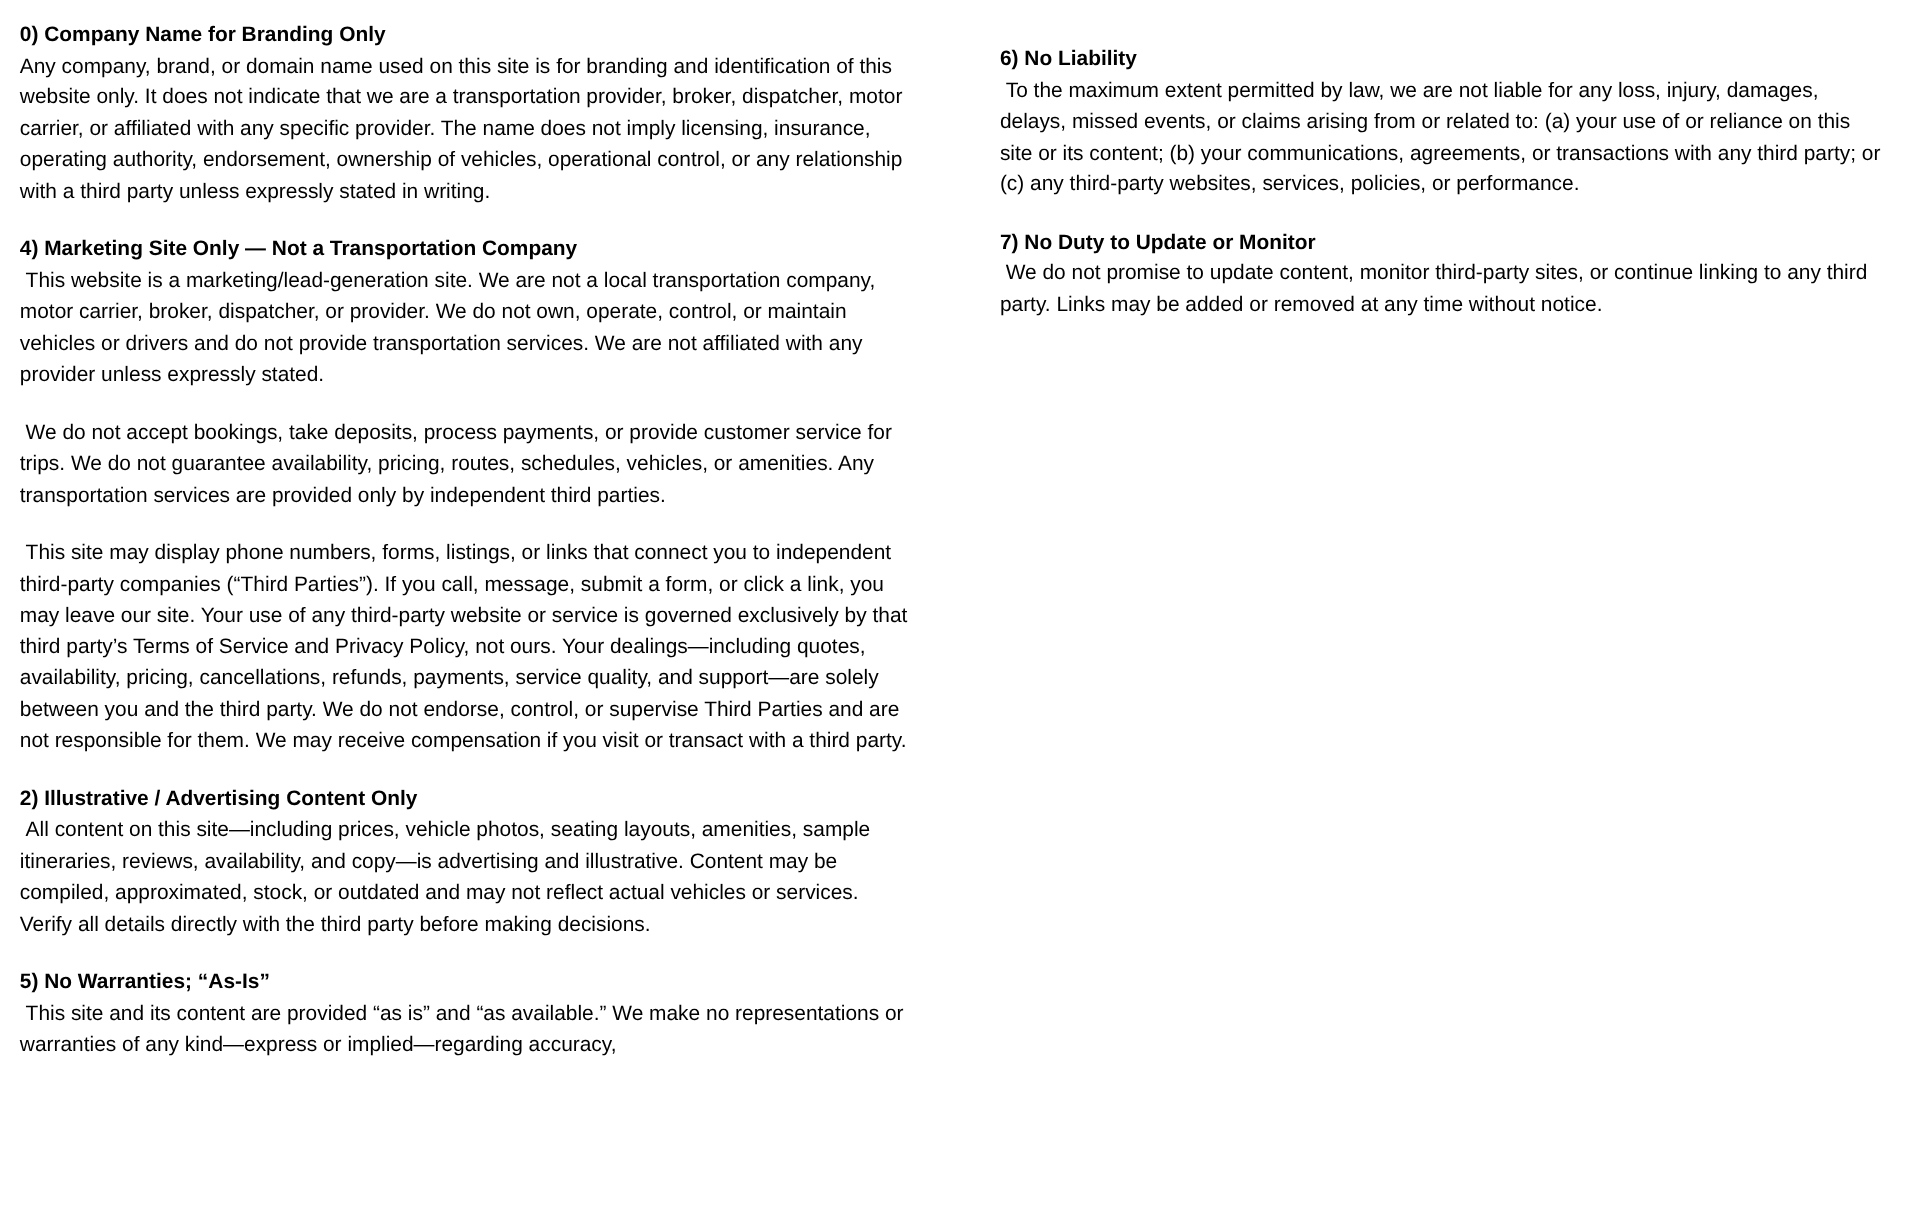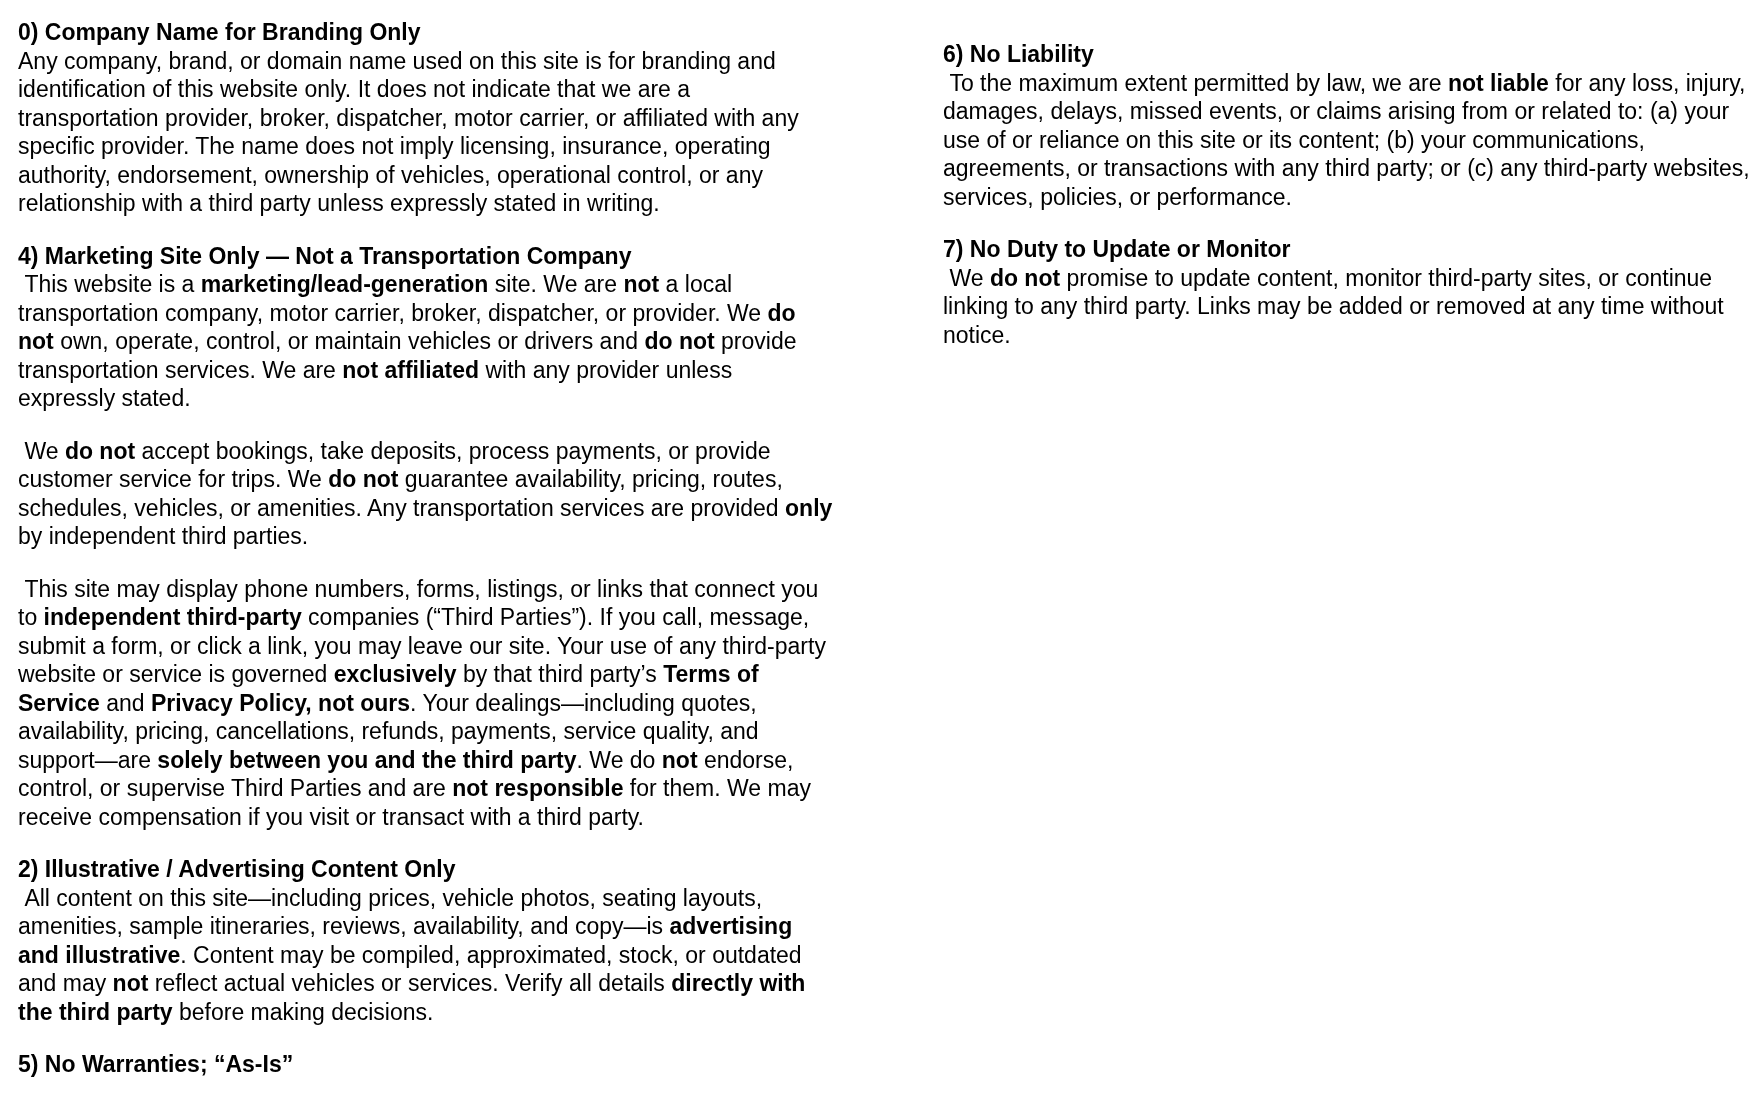--- a/index.html
+++ b/index.html
@@ -10,22 +10,22 @@
     font-family: "Liberation Sans", sans-serif;
   }
   main.page {
     position: relative;
     width: 1752px;
     height: 1113px;
     overflow: hidden;
     box-sizing: border-box;
     padding: 18px 0 0 18px;
     display: flex;
-    gap: 110px;
-    font-size: 23px;
+    gap: 76px;
+    font-size: 19px;
     line-height: 28.5px;
   }
   .col {
     flex: none;
     width: 815px;
   }
   .col-right {
     width: 807px;
     padding-top: 22px;
   }
@@ -33,21 +33,21 @@
     margin: 0 0 24px 0;
   }
   .heading {
     font-weight: 700;
   }
   p.para {
     margin: 0;
     white-space: pre-wrap;
   }
   .b {
-    font-weight: 700;
+    font-weight: 400;
   }
 </style>
 </head>
 <body>
 
 <main class="page">
   <div class="col">
       <section class="block">
         <div class="heading">0) Company Name for Branding Only</div>
         <p class="para"><span>Any company, brand, or domain name used on this site is for branding and identification of this website only. It does not indicate that we are a transportation provider, broker, dispatcher, motor carrier, or affiliated with any specific provider. The name does not imply licensing, insurance, operating authority, endorsement, ownership of vehicles, operational control, or any relationship with a third party unless expressly stated in writing.</span></p>
@@ -61,20 +61,21 @@
       </section>
       <section class="block">
         <p class="para"><span> This site may display phone numbers, forms, listings, or links that connect you to </span><span class="b">independent third-party</span><span> companies (“Third Parties”). If you call, message, submit a form, or click a link, you may leave our site. Your use of any third-party website or service is governed </span><span class="b">exclusively</span><span> by that third party’s </span><span class="b">Terms of Service</span><span> and </span><span class="b">Privacy Policy, not ours</span><span>. Your dealings—including quotes, availability, pricing, cancellations, refunds, payments, service quality, and support—are </span><span class="b">solely between you and the third party</span><span>. We do </span><span class="b">not</span><span> endorse, control, or supervise Third Parties and are </span><span class="b">not responsible</span><span> for them. We may receive compensation if you visit or transact with a third party.</span></p>
       </section>
       <section class="block">
         <div class="heading">2) Illustrative / Advertising Content Only</div>
         <p class="para"><span> All content on this site—including prices, vehicle photos, seating layouts, amenities, sample itineraries, reviews, availability, and copy—is </span><span class="b">advertising and illustrative</span><span>. Content may be compiled, approximated, stock, or outdated and may </span><span class="b">not</span><span> reflect actual vehicles or services. Verify all details </span><span class="b">directly with the third party</span><span> before making decisions.</span></p>
       </section>
       <section class="block">
         <div class="heading">5) No Warranties; “As-Is”</div>
+        <p class="para"><span> This site and its content are provided </span><span class="b">“as is”</span><span> and </span><span class="b">“as available.”</span><span> We make </span><span class="b">no representations or warranties</span><span> of any kind—express or implied—regarding accuracy,</span></p>
       </section>
     </div>
   <div class="col col-right">
       <section class="block">
         <div class="heading">6) No Liability</div>
         <p class="para"><span> To the maximum extent permitted by law, we are </span><span class="b">not liable</span><span> for any loss, injury, damages, delays, missed events, or claims arising from or related to: (a) your use of or reliance on this site or its content; (b) your communications, agreements, or transactions with any third party; or (c) any third-party websites, services, policies, or performance.</span></p>
       </section>
       <section class="block">
         <div class="heading">7) No Duty to Update or Monitor</div>
         <p class="para"><span> We </span><span class="b">do not</span><span> promise to update content, monitor third-party sites, or continue linking to any third party. Links may be added or removed at any time without notice.</span></p>

